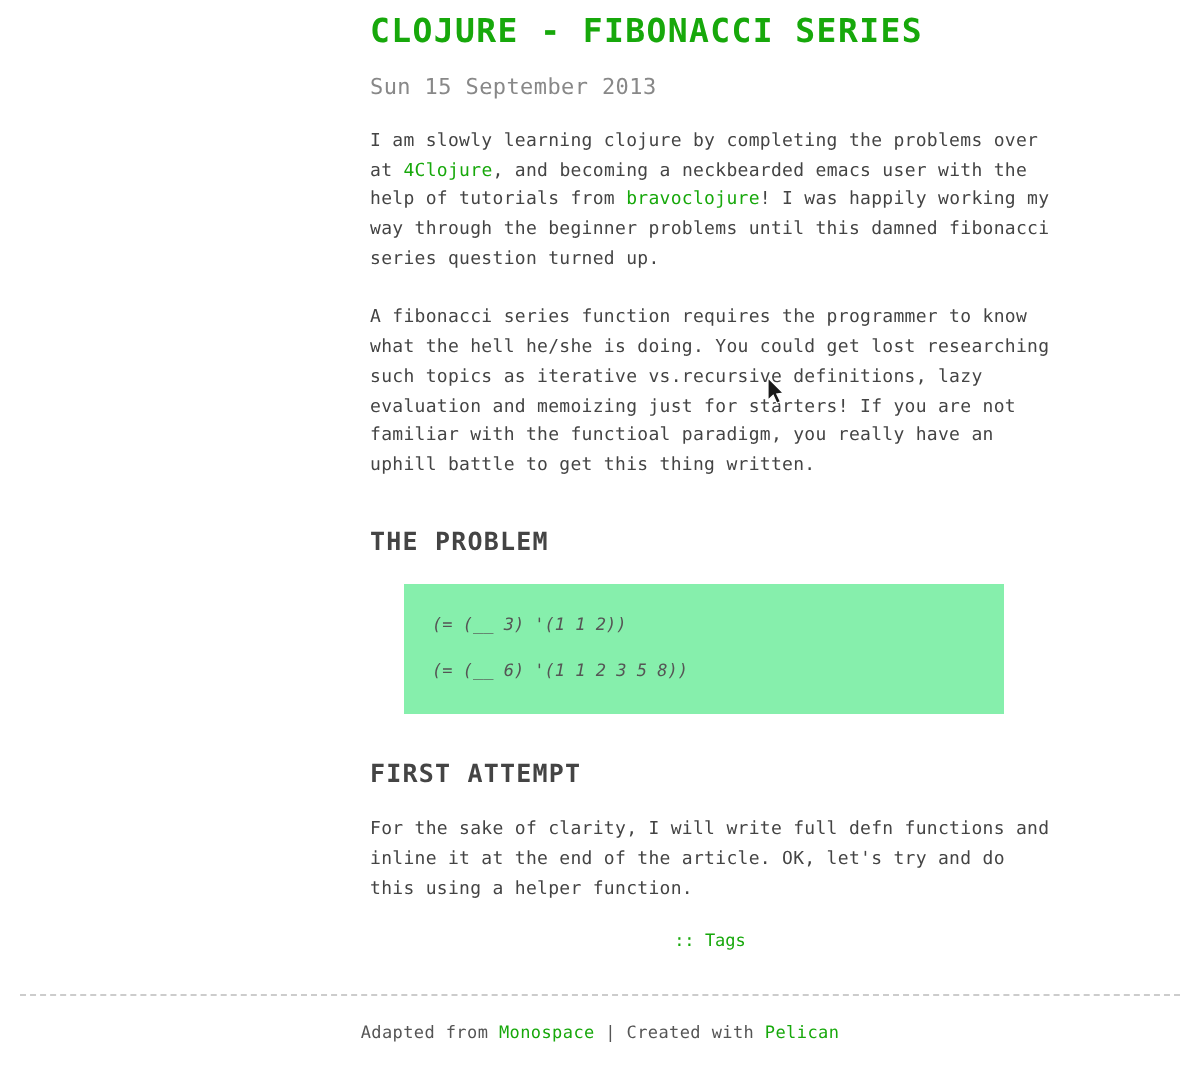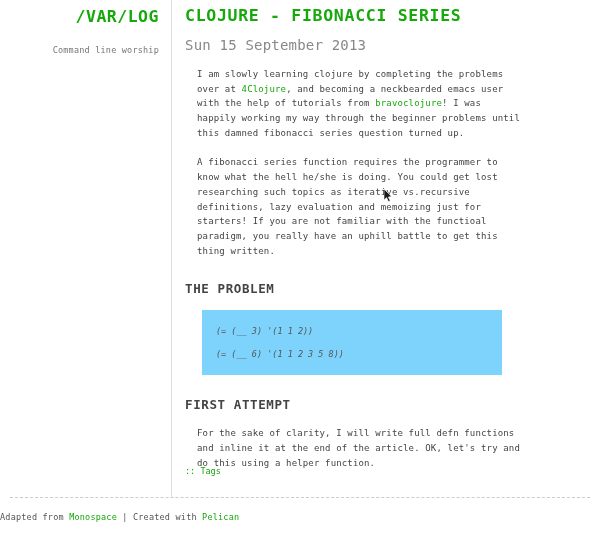--- a/index.html
+++ b/index.html
@@ -63,46 +63,46 @@
     margin: 0;
     padding: 6px 0 0 0;
     font-size: 16.5px;
     font-weight: bold;
     letter-spacing: 0.7px;
     color: #17a80b;
     line-height: 1.2;
   }
   .post-date {
     margin: 11px 0 0 0;
-    font-size: 14px;
+    font-size: 11px;
     color: #888888;
     letter-spacing: 0.2px;
   }
   p.body-text {
-    margin: 14px 0 0 12px;
+    margin: 14px 0 0 0;
     font-size: 9px;
     line-height: 1.65;
     color: #444444;
     letter-spacing: 0.15px;
   }
   a.inline-link {
     color: #17a80b;
     text-decoration: none;
   }
   h2.section-heading {
     margin: 22px 0 0 0;
     font-size: 12.5px;
     font-weight: bold;
     letter-spacing: 0.6px;
     color: #444444;
   }
   .code-block {
     margin: 14px 0 0 17px;
     padding: 13px 14px 13px 14px;
-    background: #7dd3fc;
+    background: #86efac;
     width: 300px;
     box-sizing: border-box;
   }
   .code-line {
     font-size: 8.5px;
     font-style: italic;
     color: #555555;
     line-height: 1.25;
     margin: 0;
     padding: 3px 0;
@@ -111,21 +111,21 @@
   .code-line + .code-line {
     margin-top: 6px;
   }
 
   
   .tags-row {
     position: absolute;
     left: 185px;
     top: 466px;
     width: 340px;
-    text-align: left;
+    text-align: center;
     font-size: 8.5px;
   }
   .tags-row .tag-sep {
     color: #17a80b;
   }
   .tags-row a {
     color: #17a80b;
     text-decoration: none;
   }
 
@@ -135,21 +135,21 @@
     left: 10px;
     top: 497px;
     width: 580px;
     border-top: 1px dashed #cccccc;
   }
   .footer {
     position: absolute;
     left: 0;
     top: 512px;
     width: 600px;
-    text-align: left;
+    text-align: center;
     font-size: 8.5px;
     color: #555555;
     letter-spacing: 0.2px;
   }
   .footer a {
     color: #17a80b;
     text-decoration: none;
   }
 
   
@@ -160,24 +160,20 @@
     width: 9px;
     height: 14px;
     pointer-events: none;
   }
 </style>
 </head>
 <body>
 
 <div class="page">
 
-  <div class="left-col">
-    <a class="site-title" href="#">/VAR/LOG</a>
-    <div class="site-tagline">Command line worship</div>
-  </div>
 
   <div class="main-col">
 
     <h1 class="post-title">CLOJURE - FIBONACCI SERIES</h1>
     <div class="post-date">Sun 15 September 2013</div>
 
     <p class="body-text">
       <span>I am slowly learning clojure by completing the problems over at </span><a class="inline-link" href="#">4Clojure</a><span>, and becoming a neckbearded emacs user with the help of tutorials from </span><a class="inline-link" href="#">bravoclojure</a><span>! I was happily working my way through the beginner problems until this damned fibonacci series question turned up.</span>
     </p>
 

